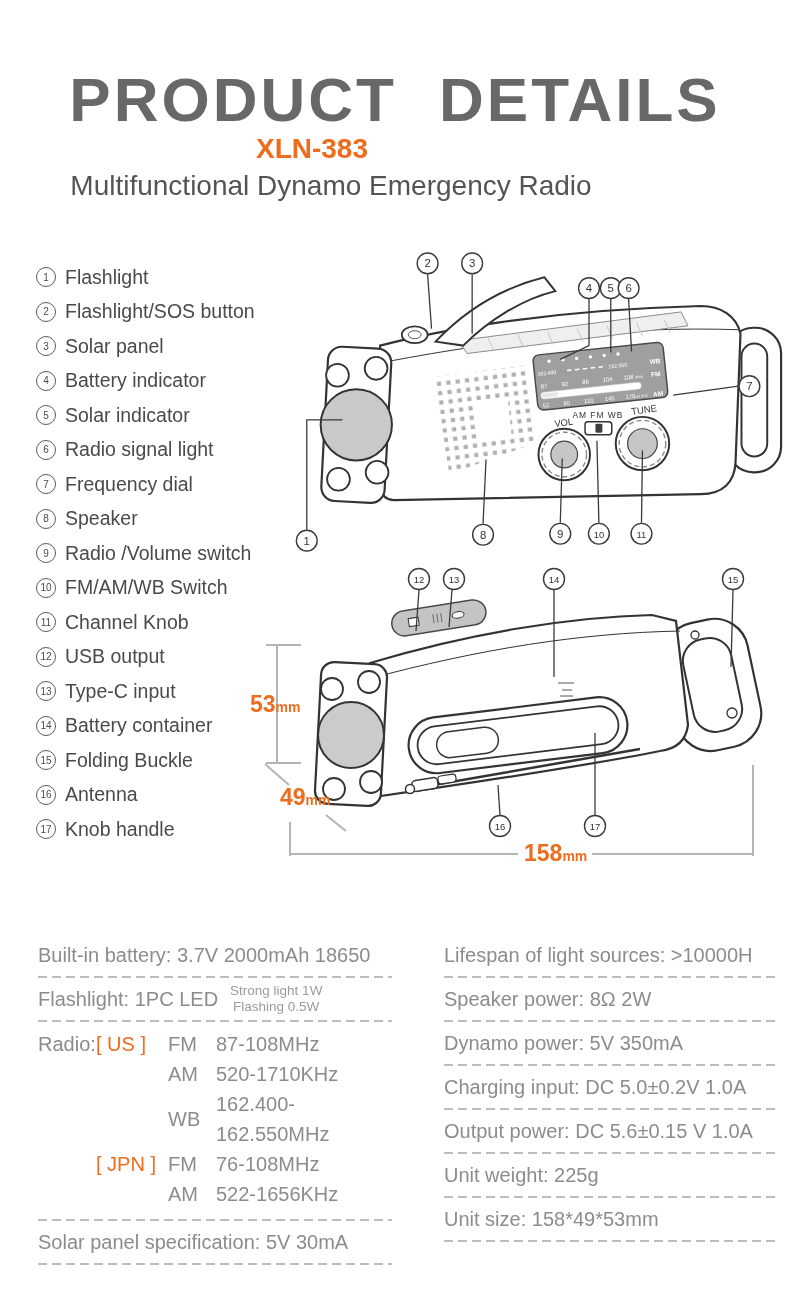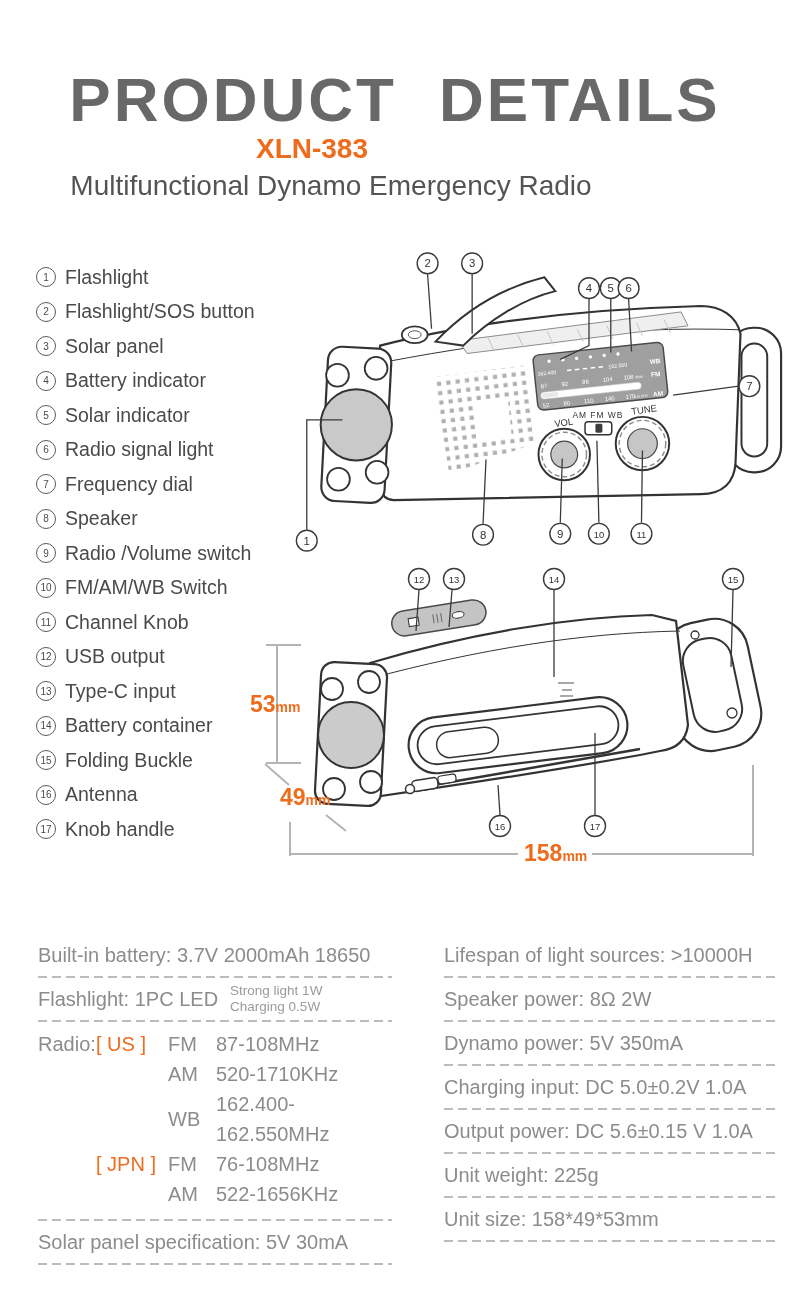--- a/index.html
+++ b/index.html
@@ -19,21 +19,21 @@
         display:flex;align-items:center;justify-content:center;font-size:10px;color:#4a4a4a;}
   .plabel{font-size:19.5px;color:#4a4a4a;white-space:nowrap;}
   
   #front-svg{position:absolute;left:285px;top:245px;}
   #side-svg{position:absolute;left:240px;top:565px;}
   svg text{font-family:"Liberation Sans",sans-serif;}
   
   .spec-col{position:absolute;top:934px;}
   #spec-left{left:38px;width:354px;}
   #spec-right{left:444px;width:334px;}
-  .spec-row{height:42px;display:flex;align-items:center;}
+  .spec-row{height:42px;display:flex;align-items:center;text-align:center;}
   .spec-text{font-size:20px;color:#8c8c8c;white-space:nowrap;}
   .dash{height:2px;background:repeating-linear-gradient(90deg,#bcbcbc 0 9px,transparent 9px 14px);}
   .fl-notes{font-size:13.5px;line-height:16px;color:#9b9b9b;margin-left:12px;}
   .radio-grid{display:grid;grid-template-columns:58px 72px 48px auto;align-items:center;
               line-height:30px;font-size:20px;color:#8c8c8c;padding:7px 0 10px 0;}
   .bracket{color:var(--accent,#ED6C1D);white-space:nowrap;}
   .dim-label{fill:var(--accent,#ED6C1D);font-weight:bold;}
 </style>
 </head>
 <body>
@@ -372,21 +372,21 @@
 
   <div id="spec-left" class="spec-col">
     <div class="spec-row">
       <span class="spec-text">Built-in battery: 3.7V 2000mAh 18650</span>
     </div>
     <div class="dash"></div>
     <div class="spec-row">
       <span class="spec-text">Flashlight: 1PC LED</span>
       <span class="fl-notes">
         <div>Strong light 1W</div>
-        <div>Charging 0.5W</div>
+        <div>Flashing 0.5W</div>
       </span>
     </div>
     <div class="dash"></div>
     <div class="radio-grid" id="radio-grid">
         <span>Radio:</span>
         <span class="bracket">[ US ]</span>
         <span>FM</span>
         <span>87-108MHz</span>
         <span></span>
         <span class="bracket"></span>

